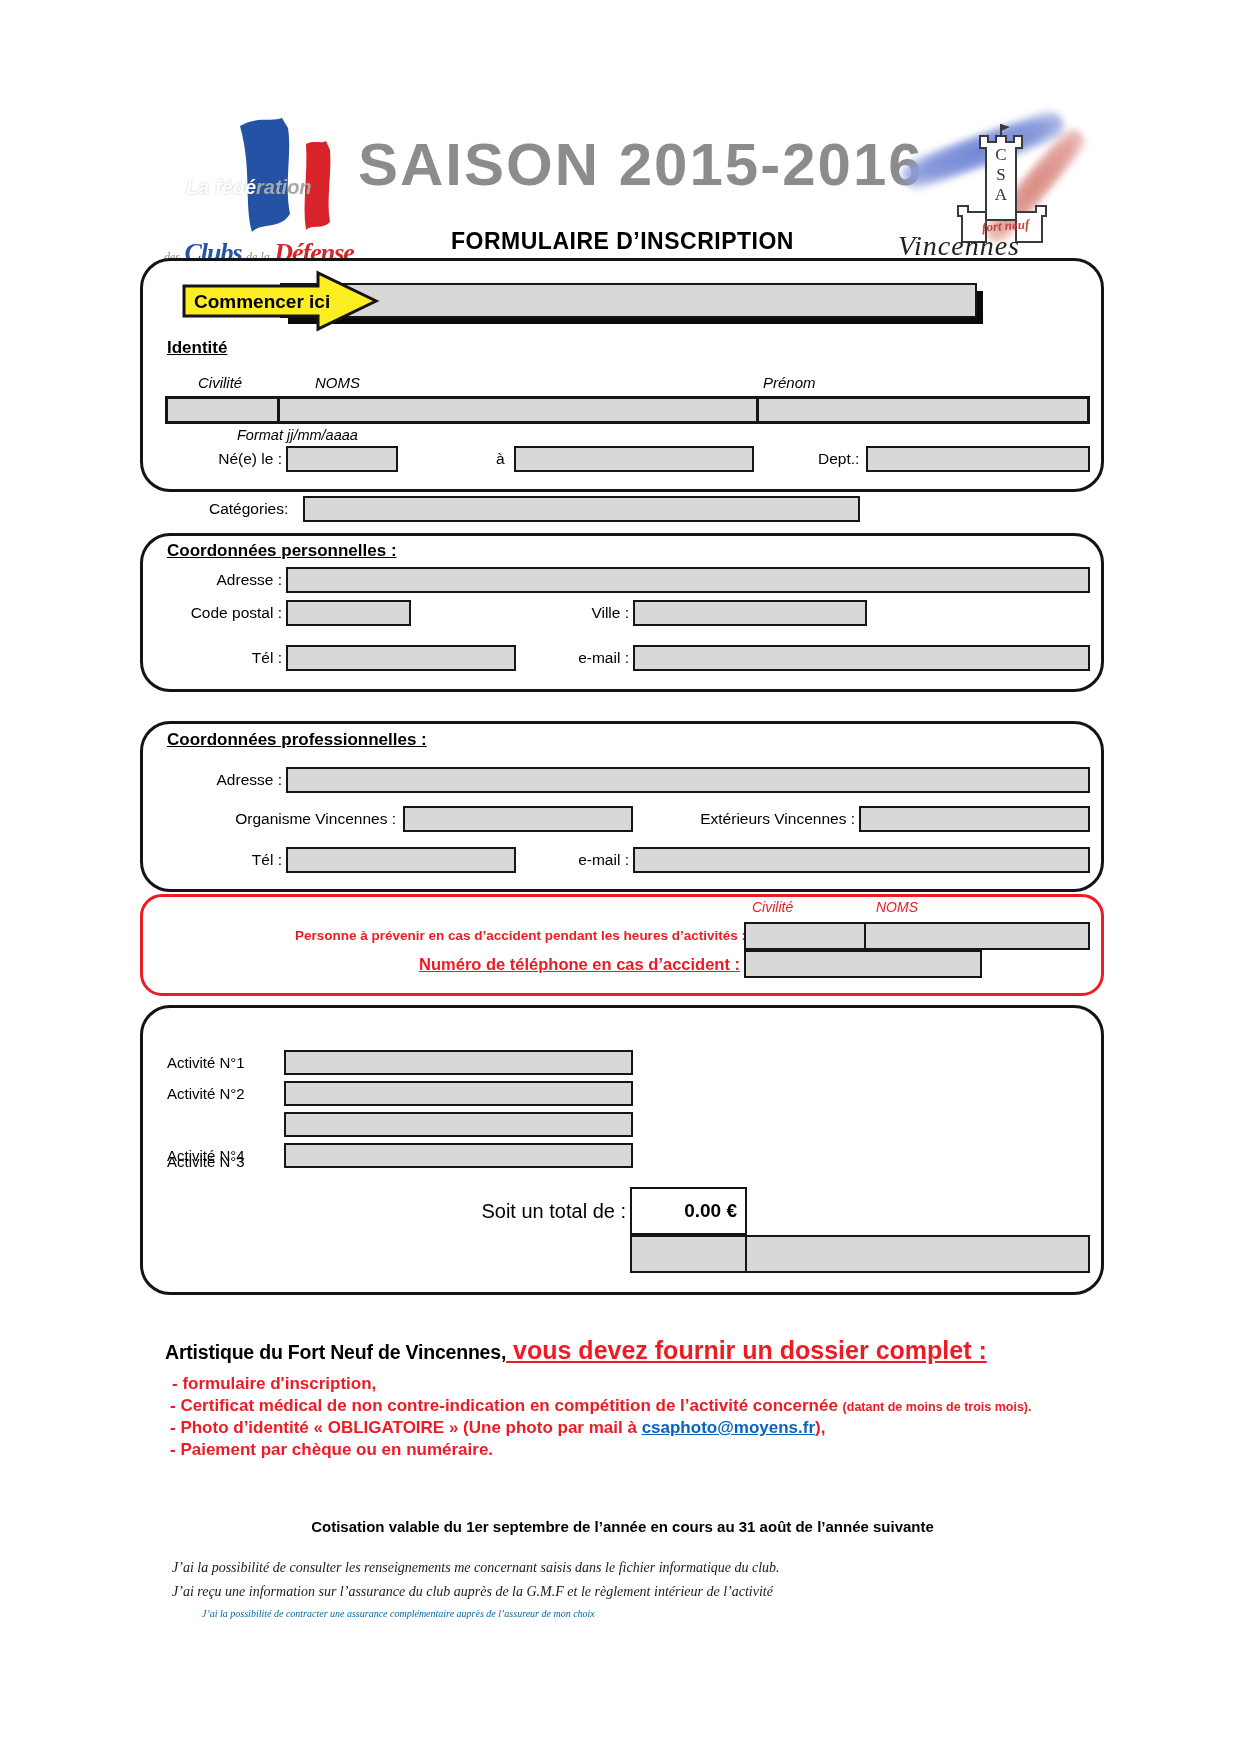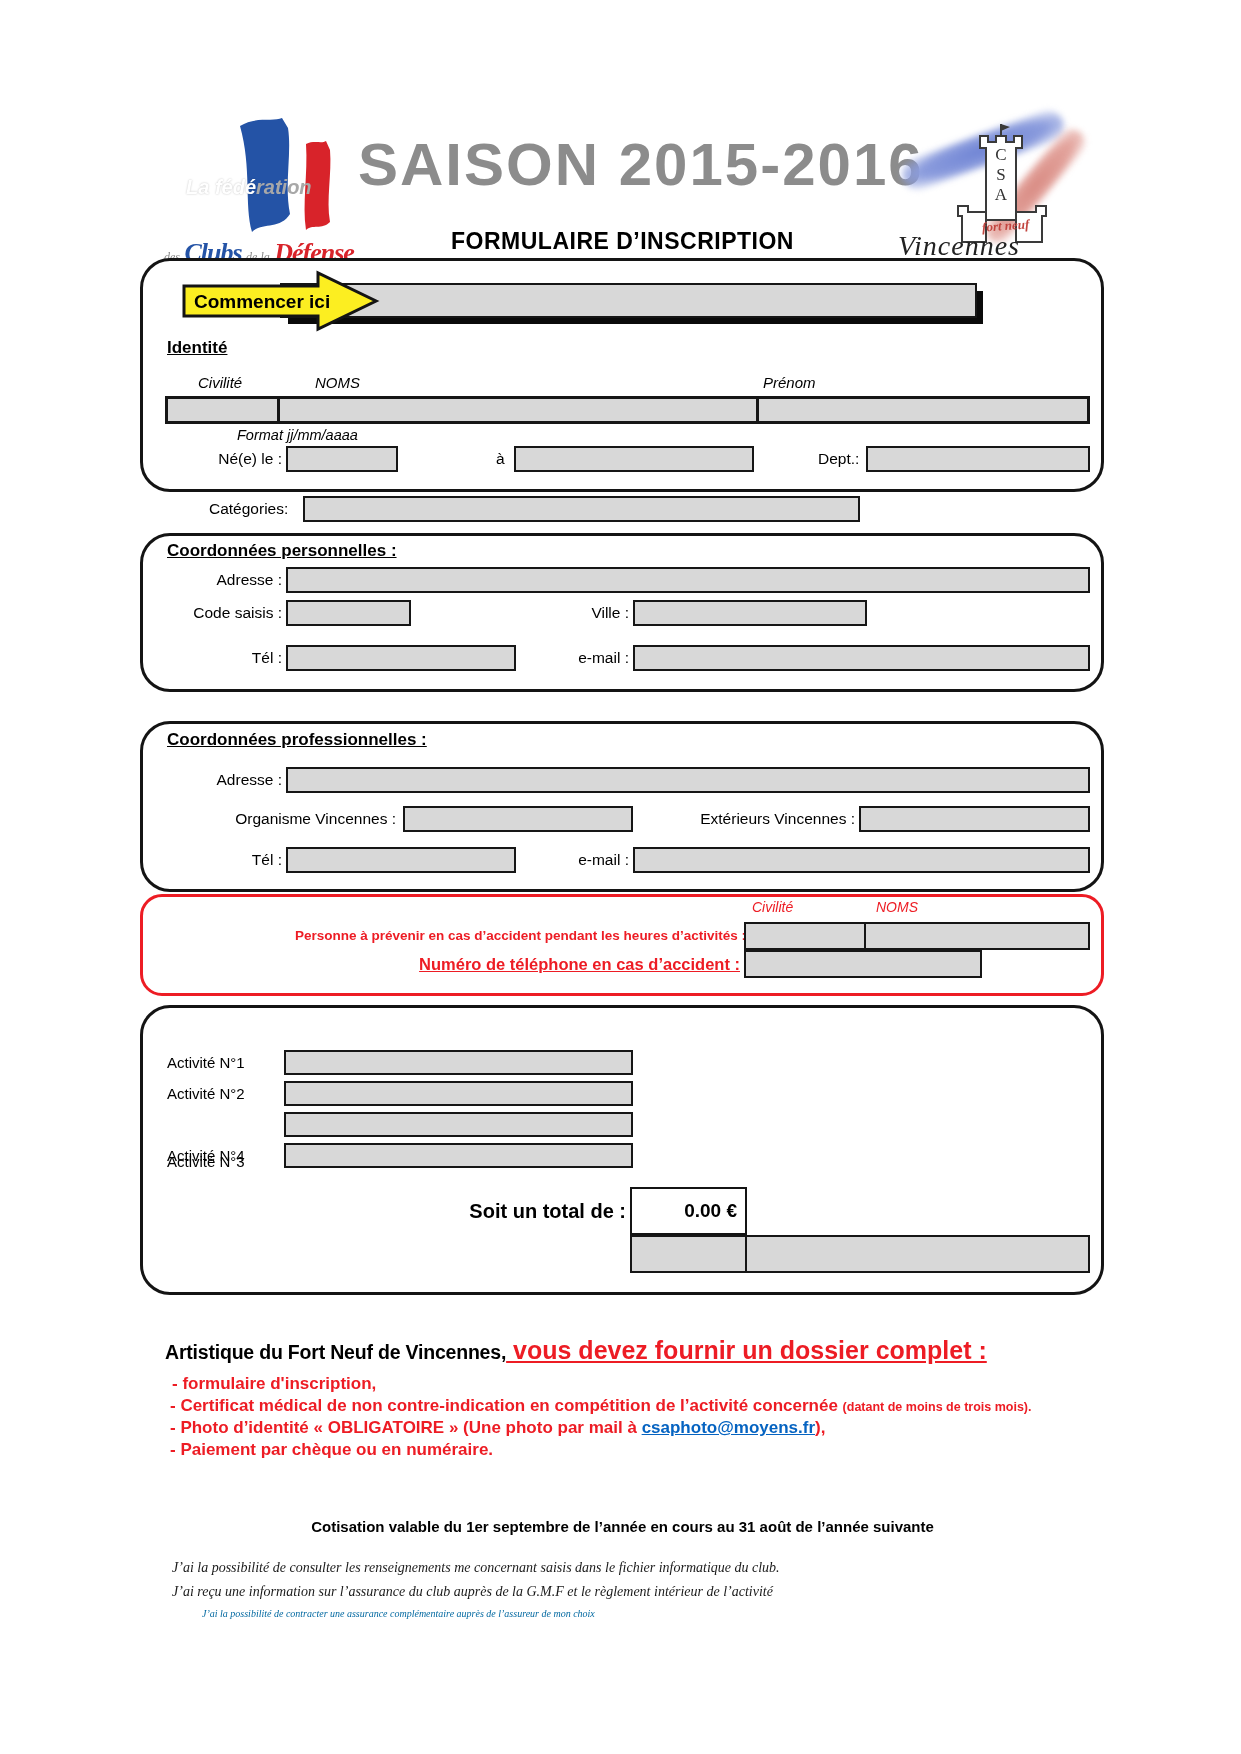--- a/index.html
+++ b/index.html
@@ -87,21 +87,21 @@
 
   <div class="lbl" style="left:209px;top:496px;line-height:26px;">Catégories:</div>
   <div class="field" style="left:303px;top:496px;width:557px;height:26px;"></div>
 
   <div class="box" style="left:140px;top:533px;width:958px;height:153px;"></div>
   <div class="sec-title" style="left:167px;top:541px;">Coordonnées personnelles :</div>
 
   <div class="lbl lbl-r" style="left:160px;top:567px;width:122px;line-height:26px;">Adresse :</div>
   <div class="field" style="left:286px;top:567px;width:804px;height:26px;"></div>
 
-  <div class="lbl lbl-r" style="left:160px;top:600px;width:122px;line-height:26px;">Code saisis :</div>
+  <div class="lbl lbl-r" style="left:160px;top:600px;width:122px;line-height:26px;">Code postal :</div>
   <div class="field" style="left:286px;top:600px;width:125px;height:26px;"></div>
   <div class="lbl lbl-r" style="left:529px;top:600px;width:100px;line-height:26px;">Ville :</div>
   <div class="field" style="left:633px;top:600px;width:234px;height:26px;"></div>
 
   <div class="lbl lbl-r" style="left:160px;top:645px;width:122px;line-height:26px;">Tél :</div>
   <div class="field" style="left:286px;top:645px;width:230px;height:26px;"></div>
   <div class="lbl lbl-r" style="left:529px;top:645px;width:100px;line-height:26px;">e-mail :</div>
   <div class="field" style="left:633px;top:645px;width:457px;height:26px;"></div>
 
   <div class="box" style="left:140px;top:721px;width:958px;height:165px;"></div>
@@ -135,21 +135,21 @@
 
   <div class="lbl" style="left:167px;top:1050px;line-height:25px;font-size:15px;">Activité N°1</div>
   <div class="field" style="left:284px;top:1050px;width:349px;height:25px;"></div>
   <div class="lbl" style="left:167px;top:1081px;line-height:25px;font-size:15px;">Activité N°2</div>
   <div class="field" style="left:284px;top:1081px;width:349px;height:25px;"></div>
   <div class="lbl" style="left:167px;top:1112px;line-height:25px;font-size:15px;margin-top:37px;">Activité N°3</div>
   <div class="field" style="left:284px;top:1112px;width:349px;height:25px;"></div>
   <div class="lbl" style="left:167px;top:1143px;line-height:25px;font-size:15px;">Activité N°4</div>
   <div class="field" style="left:284px;top:1143px;width:349px;height:25px;"></div>
 
-  <div class="lbl lbl-r" style="left:396px;top:1187px;width:230px;font-size:20px;font-weight:bold;line-height:48px;">Soit un total de :</div>
+  <div class="lbl lbl-r" style="left:396px;top:1187px;width:230px;font-size:20px;font-weight:normal;line-height:48px;">Soit un total de :</div>
   <div class="abs" style="left:630px;top:1187px;width:117px;height:48px;background:#fff;border:2.5px solid #141414;box-sizing:border-box;">
     <div style="text-align:right;padding-right:8px;font-size:19px;font-weight:bold;line-height:43px;">0.00 €</div>
   </div>
 
   <div class="field" style="left:630px;top:1235px;width:117px;height:38px;border-width:2.5px;"></div>
   <div class="field" style="left:745px;top:1235px;width:345px;height:38px;border-width:2.5px;"></div>
 
   <div class="abs" style="left:165px;top:1336px;white-space:nowrap;">
     <span style="font-size:19.5px;font-weight:bold;letter-spacing:-0.2px;">Artistique du Fort Neuf de Vincennes,</span><span class="red" style="font-size:25px;font-weight:bold;text-decoration:underline;"> vous devez fournir un dossier complet :</span>
   </div>

